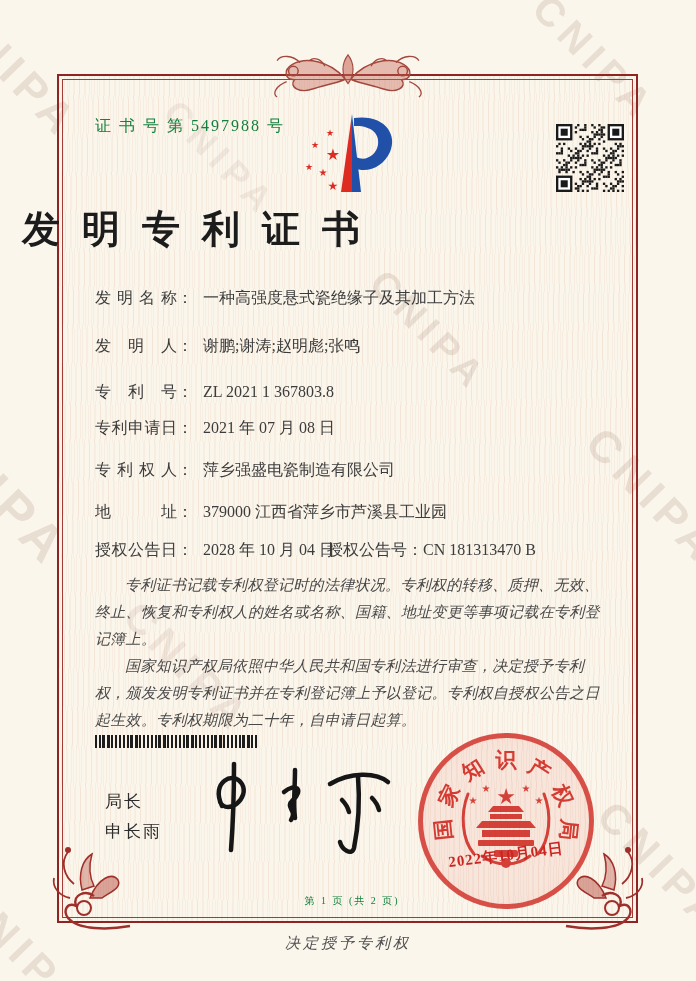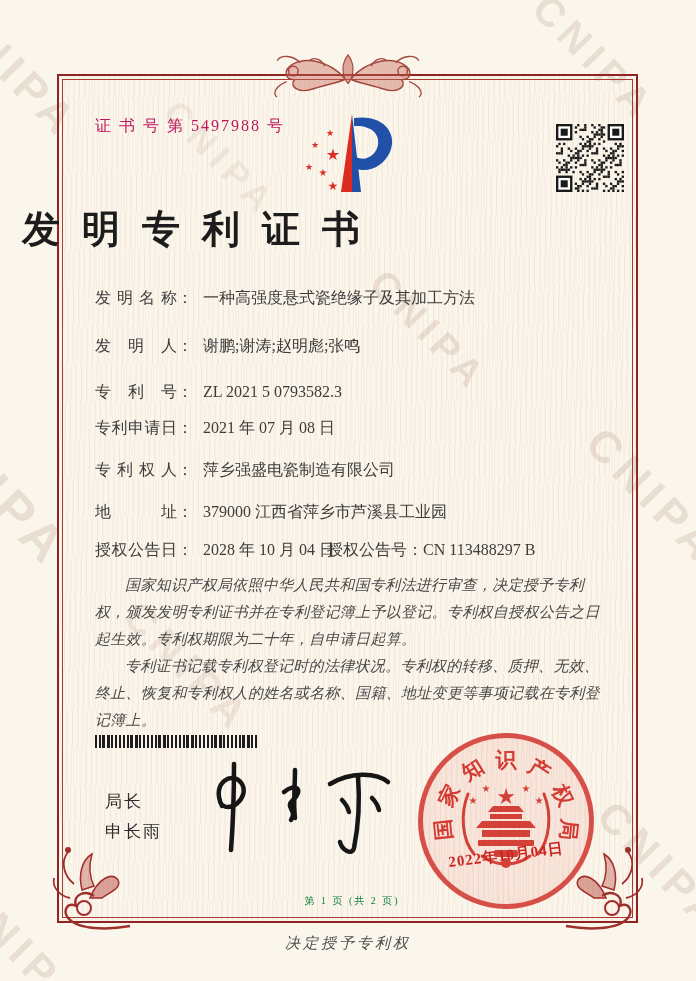--- a/index.html
+++ b/index.html
@@ -24,21 +24,21 @@
     content:""; position:absolute; inset:3px; border:1px solid #a43c35;
   }
   .border-box::before{ 
     content:""; position:absolute; inset:0;
     background:
       repeating-linear-gradient(91.5deg, rgba(214,150,122,0.10) 0 1px, transparent 1px 5px),
       repeating-linear-gradient(88.5deg, rgba(214,150,122,0.09) 0 1px, transparent 1px 6px);
   }
   .ornament{position:absolute;}
   .cert-number{
-    position:absolute; left:95px; top:116px; font-size:16px; letter-spacing:2px; color:#be185d;
+    position:absolute; left:95px; top:116px; font-size:16px; letter-spacing:2px; color:#15803d;
   }
   .logo{position:absolute; left:288px; top:108px;}
   .qr{position:absolute; left:556px; top:124px;}
   .title{
     position:absolute; left:0; top:204px; width:100%; text-align:left;
     font-size:38px; font-weight:bold; color:#1c1c1c; letter-spacing:22px;
     text-indent:22px;
   }
   .row{position:absolute; left:95px; font-size:16px; color:#3c3c3c; white-space:nowrap;}
   .row .lbl{
@@ -379,41 +379,41 @@
 
   <div class="title">发明专利证书</div>
 
   <div class="row" style="top:288px;">
     <span class="lbl">发明名称</span><span class="colon">：</span><span>一种高强度悬式瓷绝缘子及其加工方法</span>
   </div>
   <div class="row" style="top:336px;">
     <span class="lbl">发明人</span><span class="colon">：</span><span>谢鹏;谢涛;赵明彪;张鸣</span>
   </div>
   <div class="row" style="top:382px;">
-    <span class="lbl">专利号</span><span class="colon">：</span><span>ZL 2021 5 0793582.3</span>
+    <span class="lbl">专利号</span><span class="colon">：</span><span>ZL 2021 1 367803.8</span>
   </div>
   <div class="row" style="top:418px;">
     <span class="lbl">专利申请日</span><span class="colon">：</span><span>2021 年 07 月 08 日</span>
   </div>
   <div class="row" style="top:460px;">
     <span class="lbl">专利权人</span><span class="colon">：</span><span>萍乡强盛电瓷制造有限公司</span>
   </div>
   <div class="row" style="top:502px;">
     <span class="lbl">地址</span><span class="colon">：</span><span>379000 江西省萍乡市芦溪县工业园</span>
   </div>
   <div class="row" style="top:540px;">
     <span class="lbl">授权公告日</span><span class="colon">：</span><span>2028 年 10 月 04 日</span>
   </div>
   <div class="row2" style="top:540px;">
-    <span>授权公告号</span><span class="colon">：</span><span>CN 113488297 B</span>
+    <span>授权公告号</span><span class="colon">：</span><span>CN 181313470 B</span>
   </div>
 
   <div class="body-text">
+    <p>专利证书记载专利权登记时的法律状况。专利权的转移、质押、无效、终止、恢复和专利权人的姓名或名称、国籍、地址变更等事项记载在专利登记簿上。</p>
     <p>国家知识产权局依照中华人民共和国专利法进行审查，决定授予专利权，颁发发明专利证书并在专利登记簿上予以登记。专利权自授权公告之日起生效。专利权期限为二十年，自申请日起算。</p>
-    <p>专利证书记载专利权登记时的法律状况。专利权的转移、质押、无效、终止、恢复和专利权人的姓名或名称、国籍、地址变更等事项记载在专利登记簿上。</p>
   </div>
 
   <div class="barcode"></div>
 
   <div class="signer" style="top:790px;">局长</div>
   <div class="signer" style="top:820px;">申长雨</div>
 
   <svg class="signature" width="200" height="110" viewBox="0 0 200 110">
     <g stroke="#161616" stroke-width="4.5" fill="none" stroke-linecap="round" stroke-linejoin="round">
       <path d="M30,54 C18,30 42,18 50,32 C58,46 36,64 28,50"></path>

